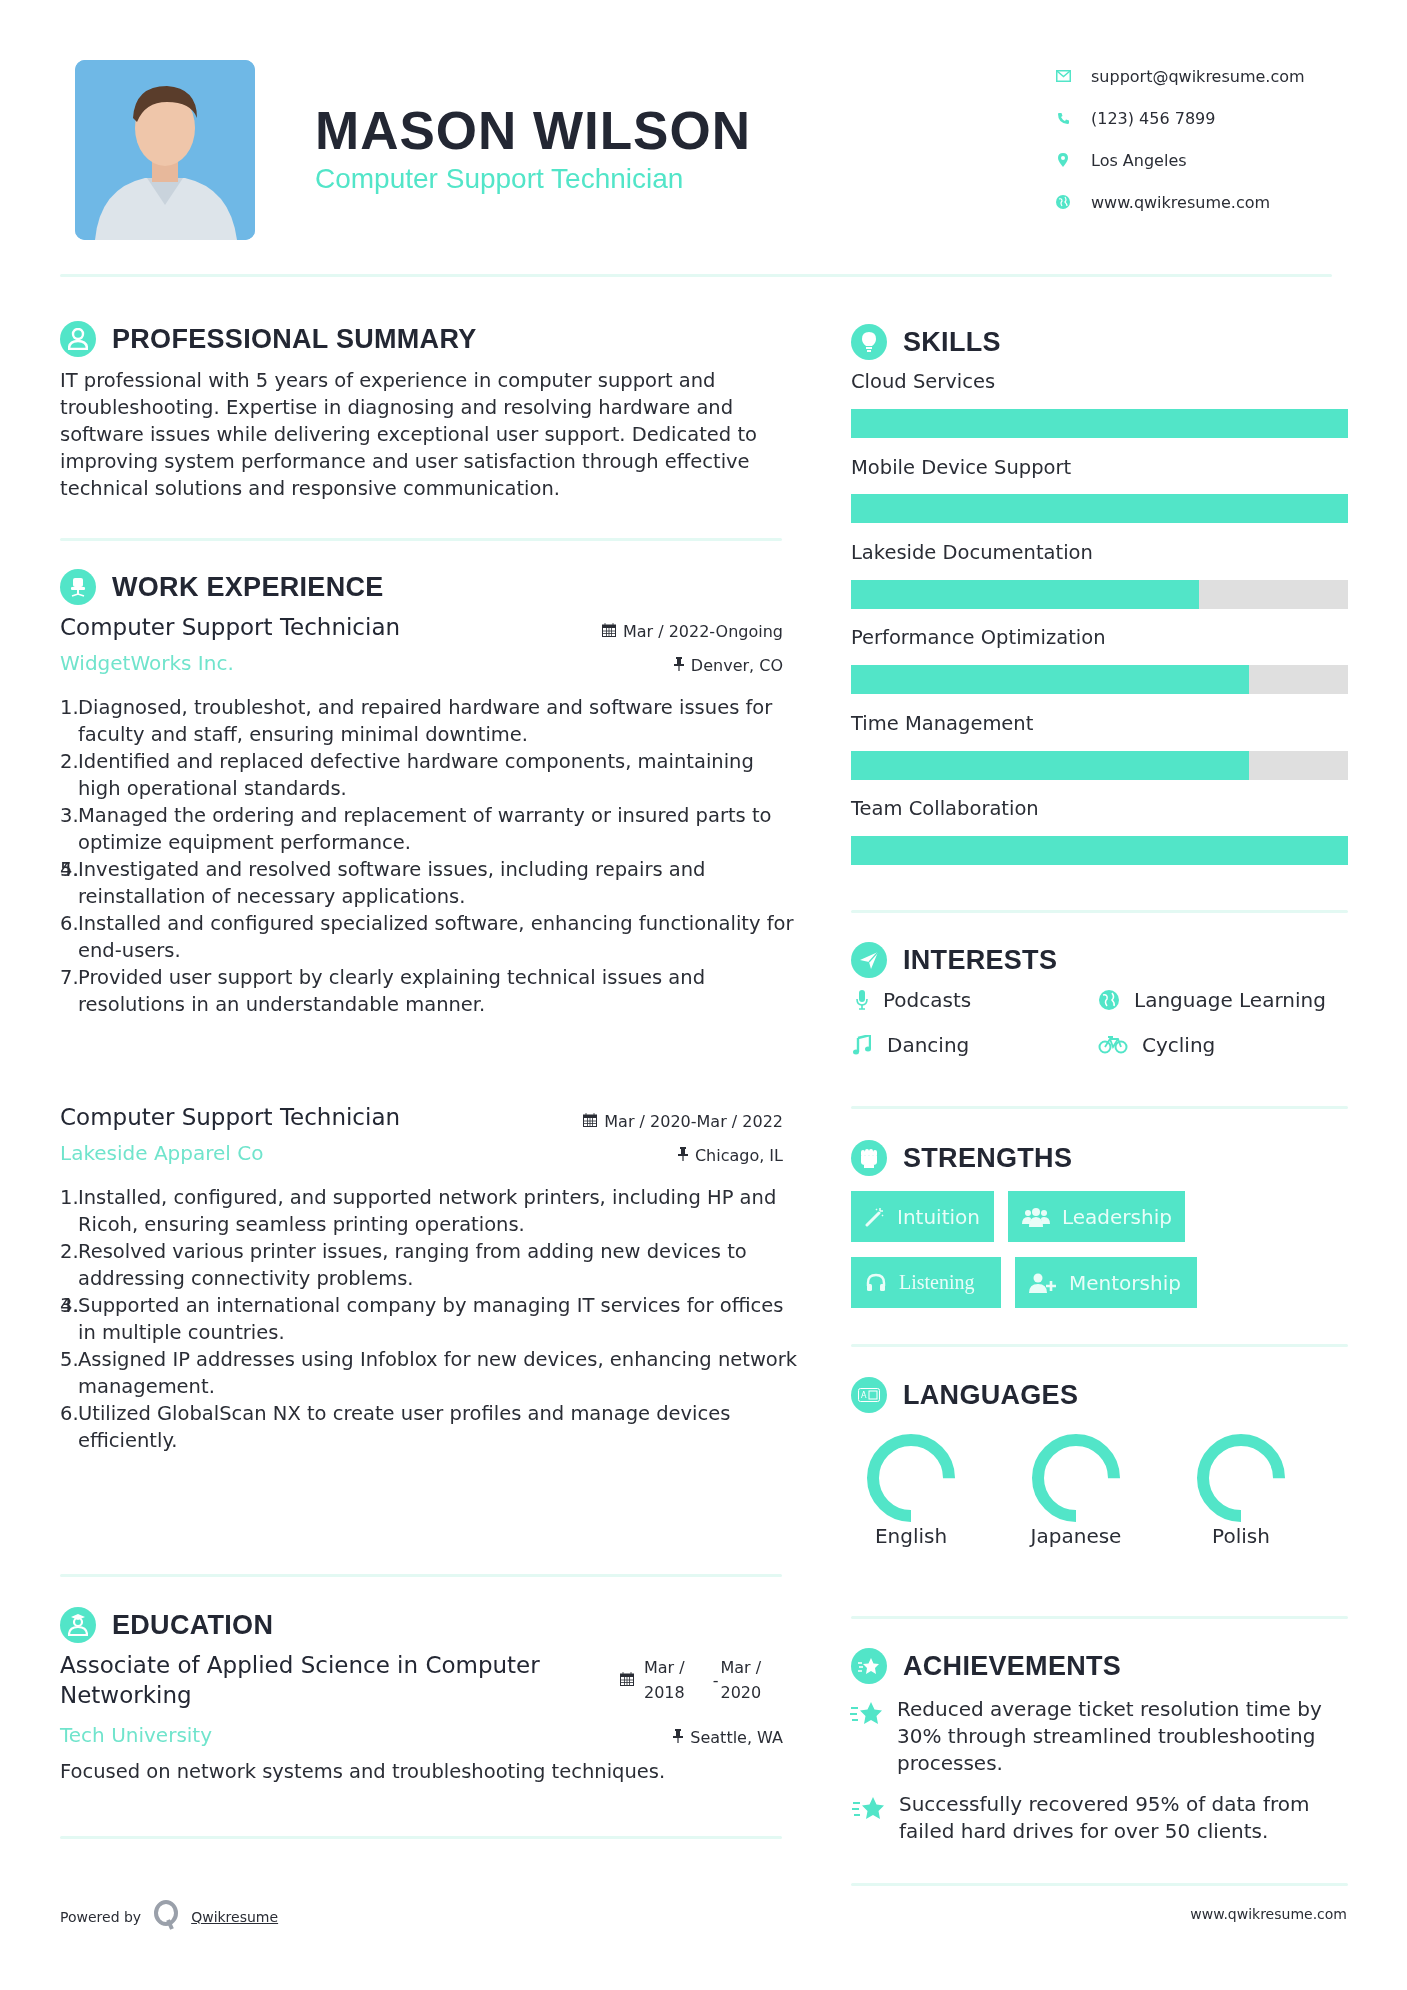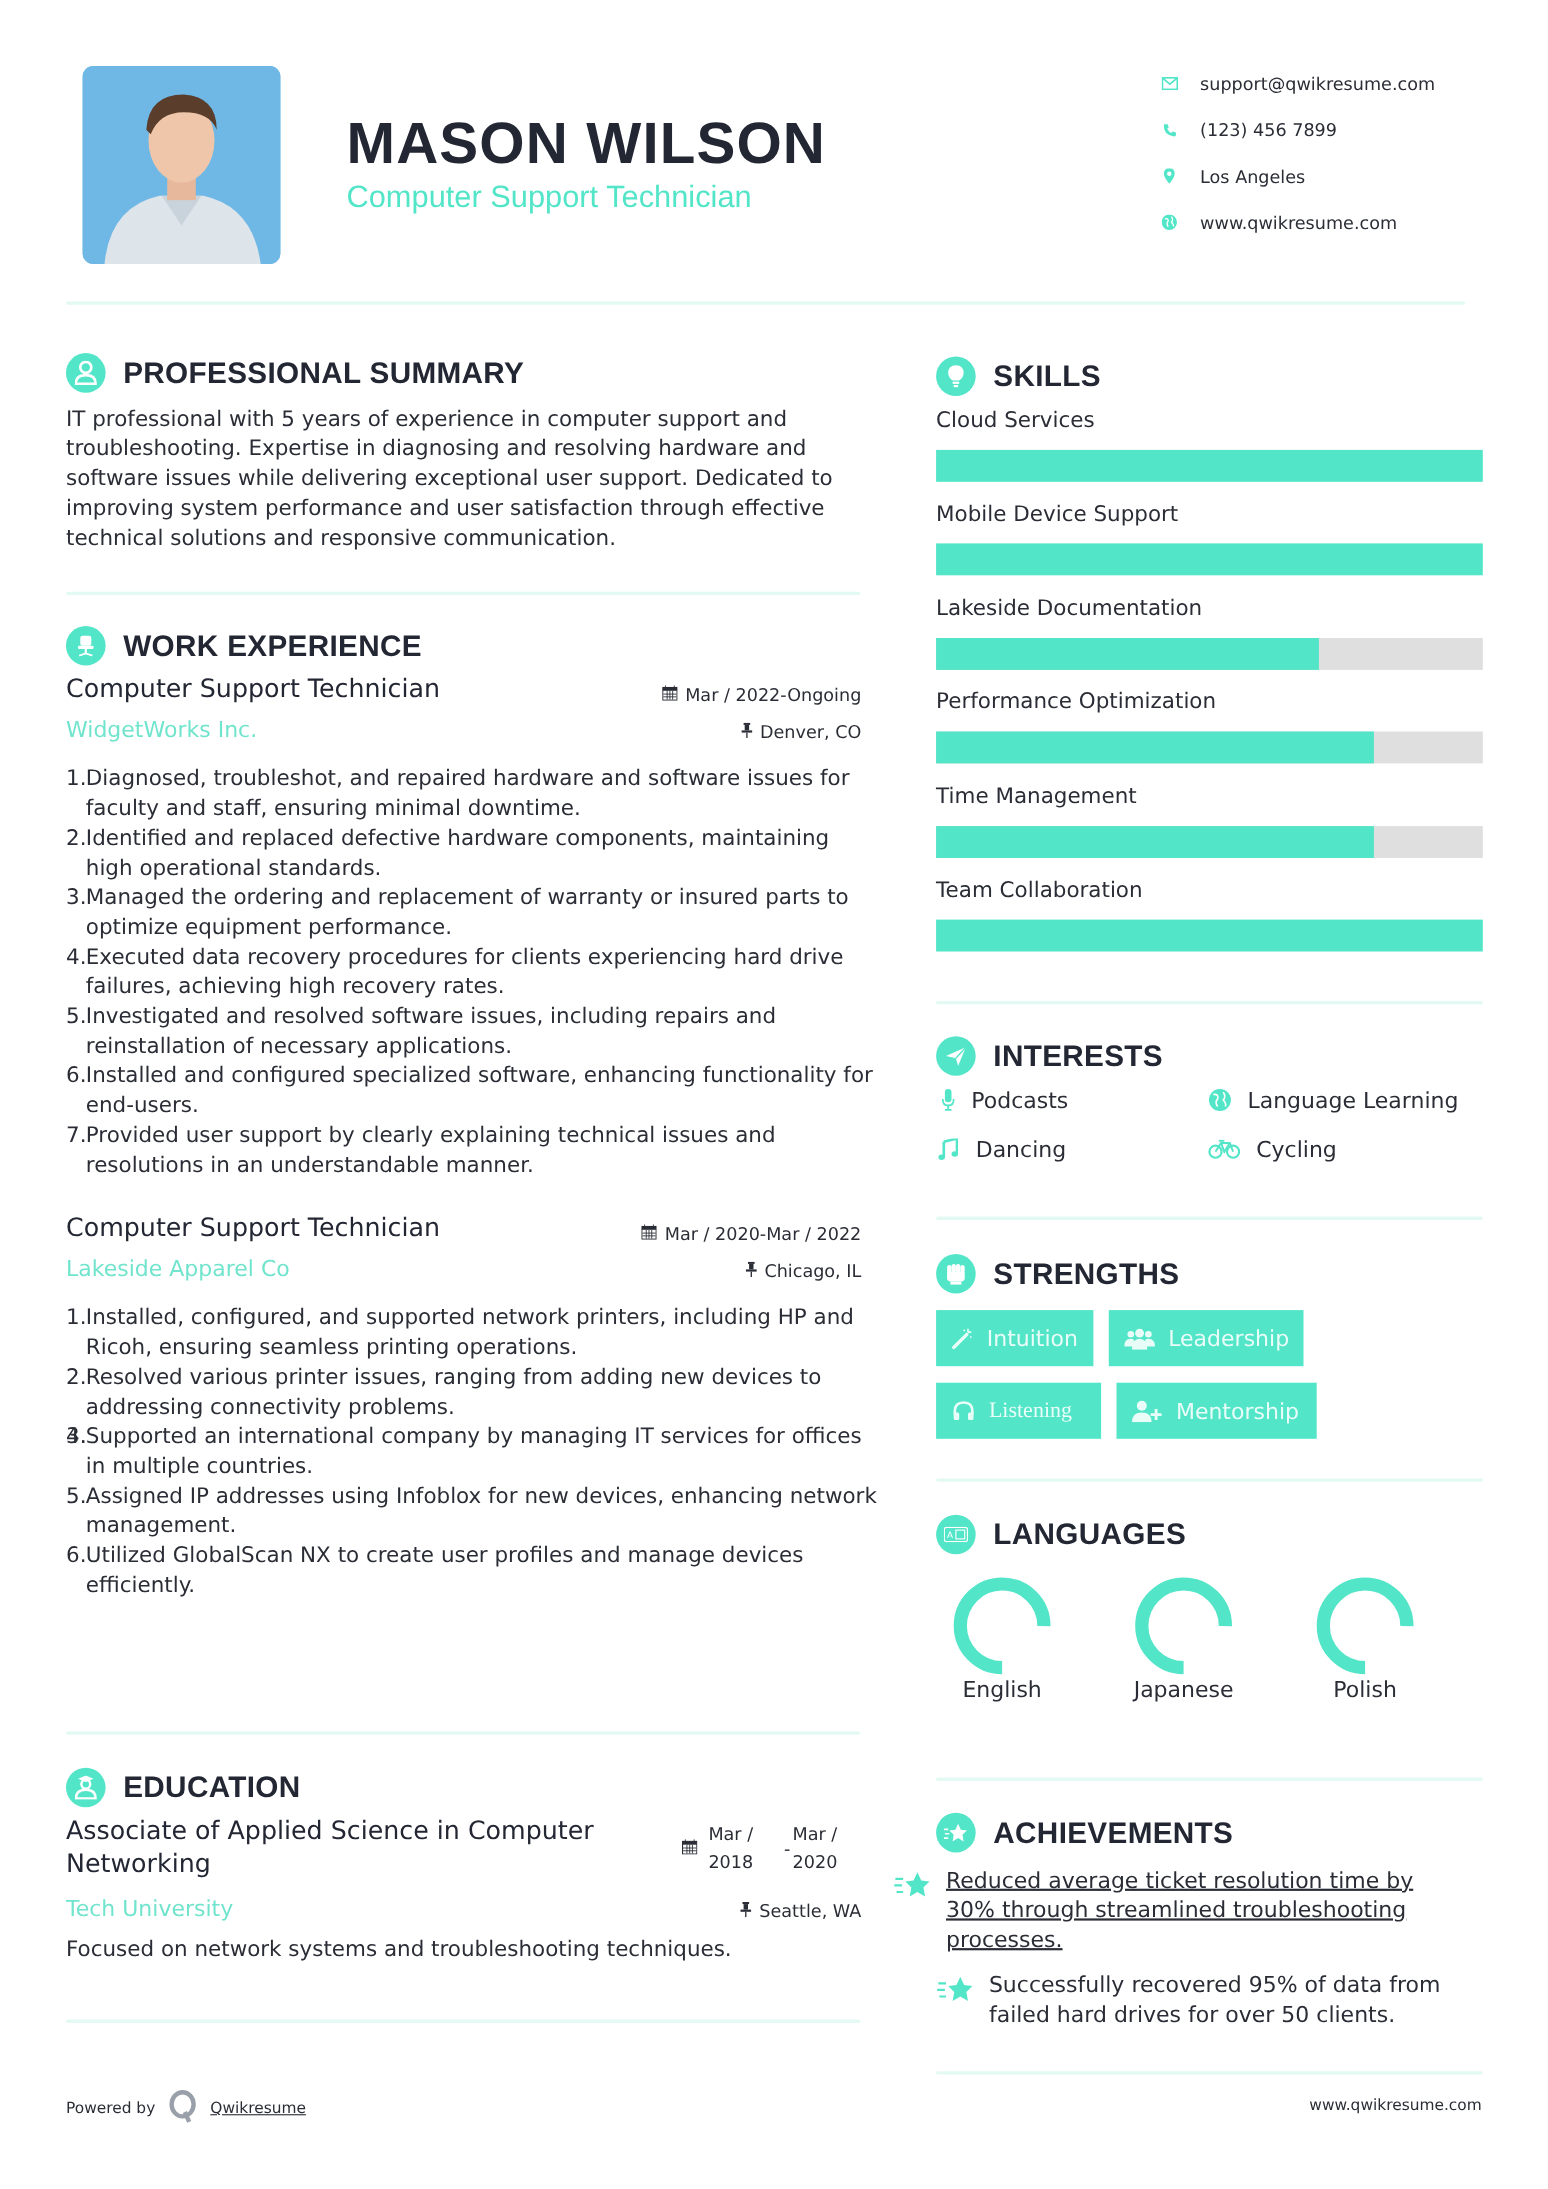--- a/index.html
+++ b/index.html
@@ -164,21 +164,21 @@
           <rect x="0" y="7" width="10" height="2" fill="#2a2d35"></rect>
           <rect x="4.4" y="9" width="1.2" height="5" fill="#2a2d35"></rect>
         </svg>
     </span>
     <span>Denver, CO</span>
   </div>
   <ol class="bullets" style="left:60px; top:694px; width:740px;">
     <li><span class="num">1.</span><span>Diagnosed, troubleshot, and repaired hardware and software issues for faculty and staff, ensuring minimal downtime.</span></li>
     <li><span class="num">2.</span><span>Identified and replaced defective hardware components, maintaining high operational standards.</span></li>
     <li><span class="num">3.</span><span>Managed the ordering and replacement of warranty or insured parts to optimize equipment performance.</span></li>
-    <li><span class="num">4.</span><span>Executed data recovery procedures for clients experiencing hard drive failures, achieving high recovery rates.</span></li>
+    <li><span class="num">4.</span></li>
     <li><span class="num">5.</span><span>Investigated and resolved software issues, including repairs and reinstallation of necessary applications.</span></li>
     <li><span class="num">6.</span><span>Installed and configured specialized software, enhancing functionality for end-users.</span></li>
     <li><span class="num">7.</span><span>Provided user support by clearly explaining technical issues and resolutions in an understandable manner.</span></li>
   </ol>
 
   <div class="job-title" style="left:60px; top:1104px;">Computer Support Technician</div>
   <div class="meta" style="right:624px; top:1112px;">
     <span>
       <svg width="14" height="14" viewBox="0 0 14 14">
           <rect x="0.5" y="2" width="13" height="11.5" fill="none" stroke="#2a2d35"></rect>
@@ -445,21 +445,21 @@
   <div class="sec-head" style="left:851px; top:1648px;">
     <span class="sec-icon">
       <svg width="22" height="20" viewBox="0 0 22 20">
           <path d="M13 2 L15.5 7.5 L21 8 L17 12 L18 18 L13 15 L8 18 L9 12 L5 8 L10.5 7.5 Z" fill="#fff"></path>
           <path d="M0 7 H4 M1 11 H5 M0 15 H4" stroke="#fff" stroke-width="1.5"></path>
         </svg>
     </span>
     <span class="sec-title">ACHIEVEMENTS</span>
   </div>
 
-  <div class="ach" style="left:812px; top:1696px; width:497px;text-decoration:underline;">
+  <div class="ach" style="left:849px; top:1696px; width:497px;">
     <span class="ic">
       <svg width="34" height="28" viewBox="0 0 34 28">
           <path d="M22 3 L25.5 10.5 L33 11.5 L27.5 17 L29 25 L22 21 L15 25 L16.5 17 L11 11.5 L18.5 10.5 Z" fill="#52e5c8"></path>
           <path d="M2 9 H9 M1 15 H8 M3 21 H9" stroke="#52e5c8" stroke-width="2"></path>
         </svg>
     </span>
     <span>Reduced average ticket resolution time by 30% through streamlined troubleshooting processes.</span>
   </div>
   <div class="ach" style="left:851px; top:1791px; width:497px;">
     <span class="ic">

